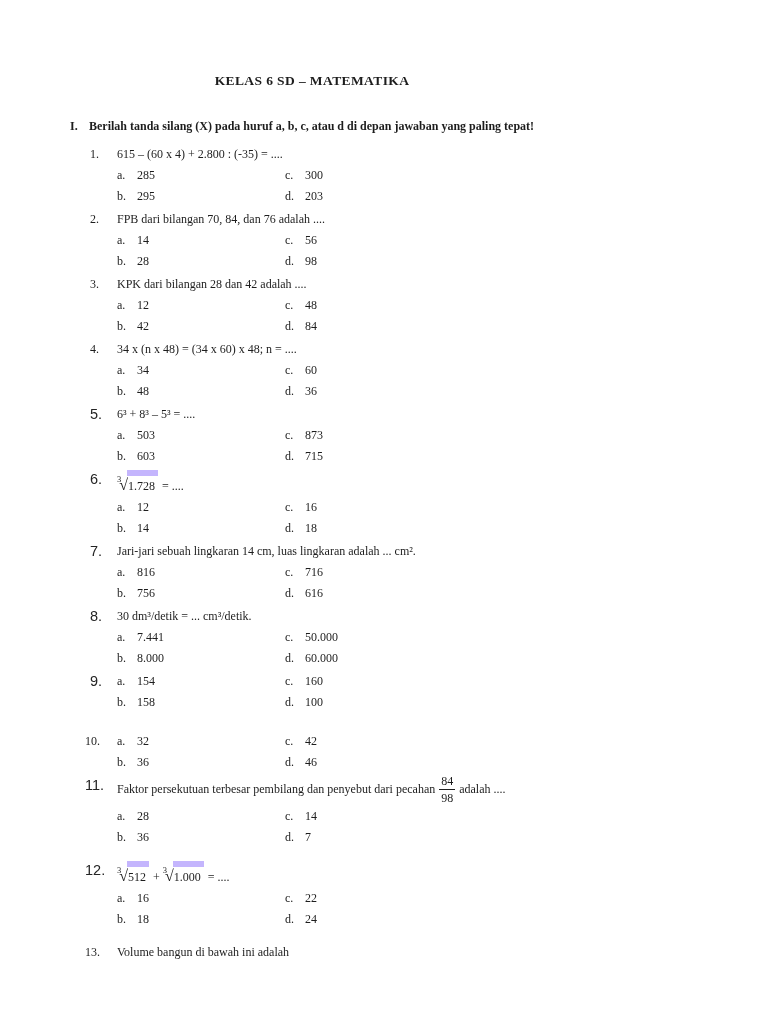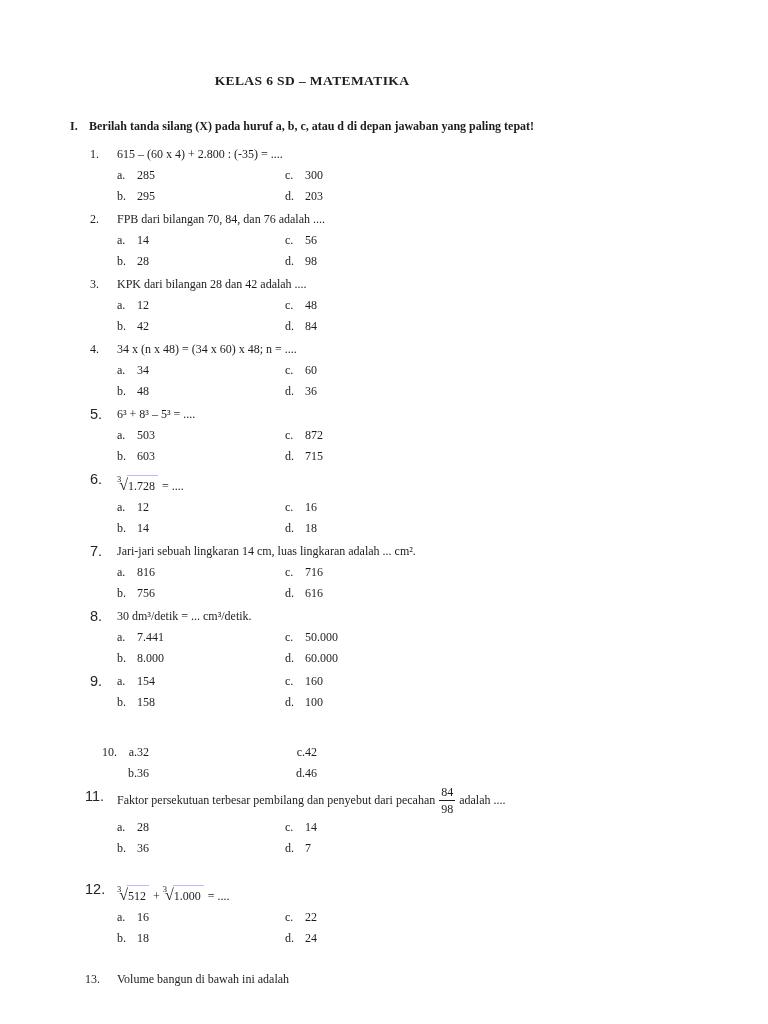--- a/index.html
+++ b/index.html
@@ -81,44 +81,44 @@
   .root .deg {
     font-size: 8.5px;
     vertical-align: 8px;
     margin-right: -2px;
   }
   .root .sign {
     font-size: 16px;
   }
   .root .cand {
     display: inline-block;
-    border-top: 1px solid #c4b5fd;
+    border-top: 6px solid #c4b5fd;
     padding: 0 3px 0 1px;
     margin-left: -1px;
   }
   
   .frac {
     display: inline-flex;
     flex-direction: column;
     vertical-align: middle;
     text-align: center;
     line-height: 14px;
     margin: 0 4px;
     position: relative;
     top: -1px;
   }
   .frac .fn {
     border-bottom: 1px solid #1d1d1d;
     padding: 0 2px 1px 2px;
   }
   .frac .fd { padding: 1px 2px 0 2px; }
   
-  .q.gap-lg { margin-top: 29px; text-align: right; }
+  .q.gap-lg { margin-top: 18px; }
   .q.gap-sm { }
-  .q.gap-md { margin-top: 20px; }
+  .q.gap-md { margin-top: 12px; }
 </style>
 </head>
 <body>
 
 <div class="page">
 
   <div class="titles">
     <div class="title">KELAS 6 SD – MATEMATIKA</div>
   </div>
 
@@ -232,21 +232,21 @@
     <div class="q-num large pad">5.</div>
     <div class="q-body">
       <div class="q-line">6³ + 8³ – 5³ = ....</div>
       <div class="opts">
             <span class="opt">
               <span class="opt-k">a.</span>
               <span class="opt-v">503</span>
             </span>
             <span class="opt">
               <span class="opt-k">c.</span>
-              <span class="opt-v">872</span>
+              <span class="opt-v">873</span>
             </span>
             <span class="opt">
               <span class="opt-k">b.</span>
               <span class="opt-v">603</span>
             </span>
             <span class="opt">
               <span class="opt-k">d.</span>
               <span class="opt-v">715</span>
             </span>
           </div>

